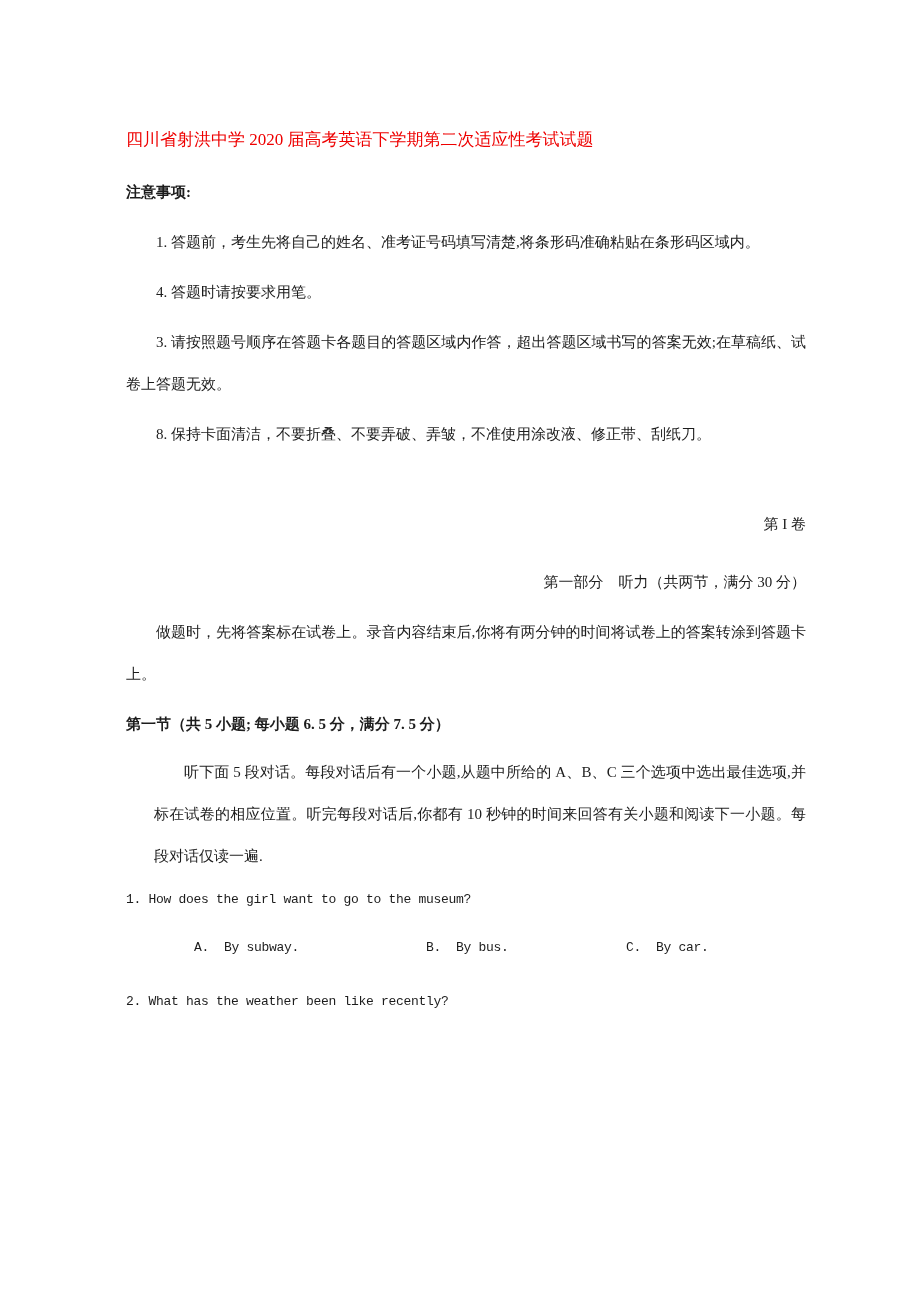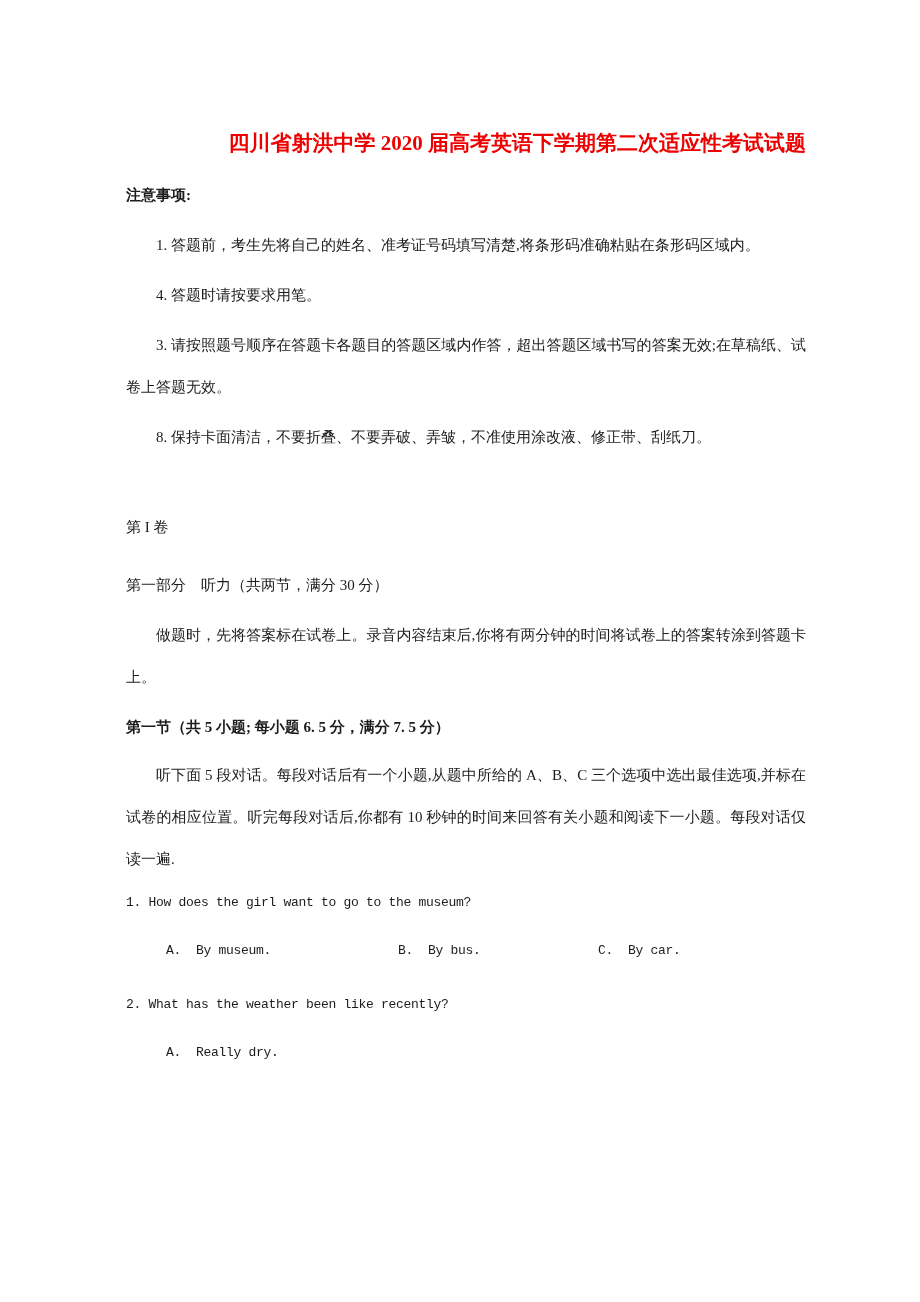--- a/index.html
+++ b/index.html
@@ -16,37 +16,37 @@
   .page {
     box-sizing: border-box;
     width: 920px;
     height: 1302px;
     padding: 112px 114px 40px 126px;
     background: #ffffff;
     overflow: hidden;
   }
   p { margin: 0; }
   .title {
-    font-size: 21px;
-    font-weight: bold;
+    font-size: 17px;
+    font-weight: normal;
     line-height: 34px;
-    text-align: right;
+    text-align: left;
     white-space: pre-wrap;
   }
   .zh {
     font-size: 15px;
     line-height: 42px;
     text-align: justify;
     white-space: pre-wrap;
   }
-  .center { text-align: left; }
+  .center { text-align: right; }
   .bold   { font-weight: bold; }
   .indent { text-indent: 2em; }
   .mt2  { margin-top: 2px; }
-  .mt6  { margin-top: 6px; }
+  .mt6  { margin-top: 6px; margin-left: 28px; }
   .mt8  { margin-top: 8px; }
   .mt12 { margin-top: 12px; }
   .mt14 { margin-top: 14px; }
   .mt16 { margin-top: 16px; }
   .mt48 { margin-top: 48px; }
   .en {
     font-family: "Liberation Mono", "DejaVu Sans Mono", monospace;
     font-size: 13px;
     letter-spacing: -0.3px;
     line-height: 42px;
@@ -85,26 +85,25 @@
 
   <p class="zh indent mt8">做题时，先将答案标在试卷上。录音内容结束后,你将有两分钟的时间将试卷上的答案转涂到答题卡上。</p>
 
   <p class="zh bold mt8">第一节（共 5 小题; 每小题 6. 5 分，满分 7. 5 分）</p>
 
   <p class="zh indent mt6">听下面 5 段对话。每段对话后有一个小题,从题中所给的 A、B、C 三个选项中选出最佳选项,并标在试卷的相应位置。听完每段对话后,你都有 10 秒钟的时间来回答有关小题和阅读下一小题。每段对话仅读一遍.</p>
 
   <div class="question q1">
     <p class="en mt2">1. How does the girl want to go to the museum?</p>
     <div class="options mt6">
-      <span class="en opt opt-a">A.  By museum.</span>
+      <span class="en opt opt-a">A.  By subway.</span>
       <span class="en opt opt-b">B.  By bus.</span>
       <span class="en opt opt-c">C.  By car.</span>
     </div>
   </div>
 
   <div class="question q2">
     <p class="en mt12">2. What has the weather been like recently?</p>
     <div class="options mt6">
-      <span class="en opt opt-a">A.  Really dry.</span>
     </div>
   </div>
 
 </div>
 
 </body></html>

